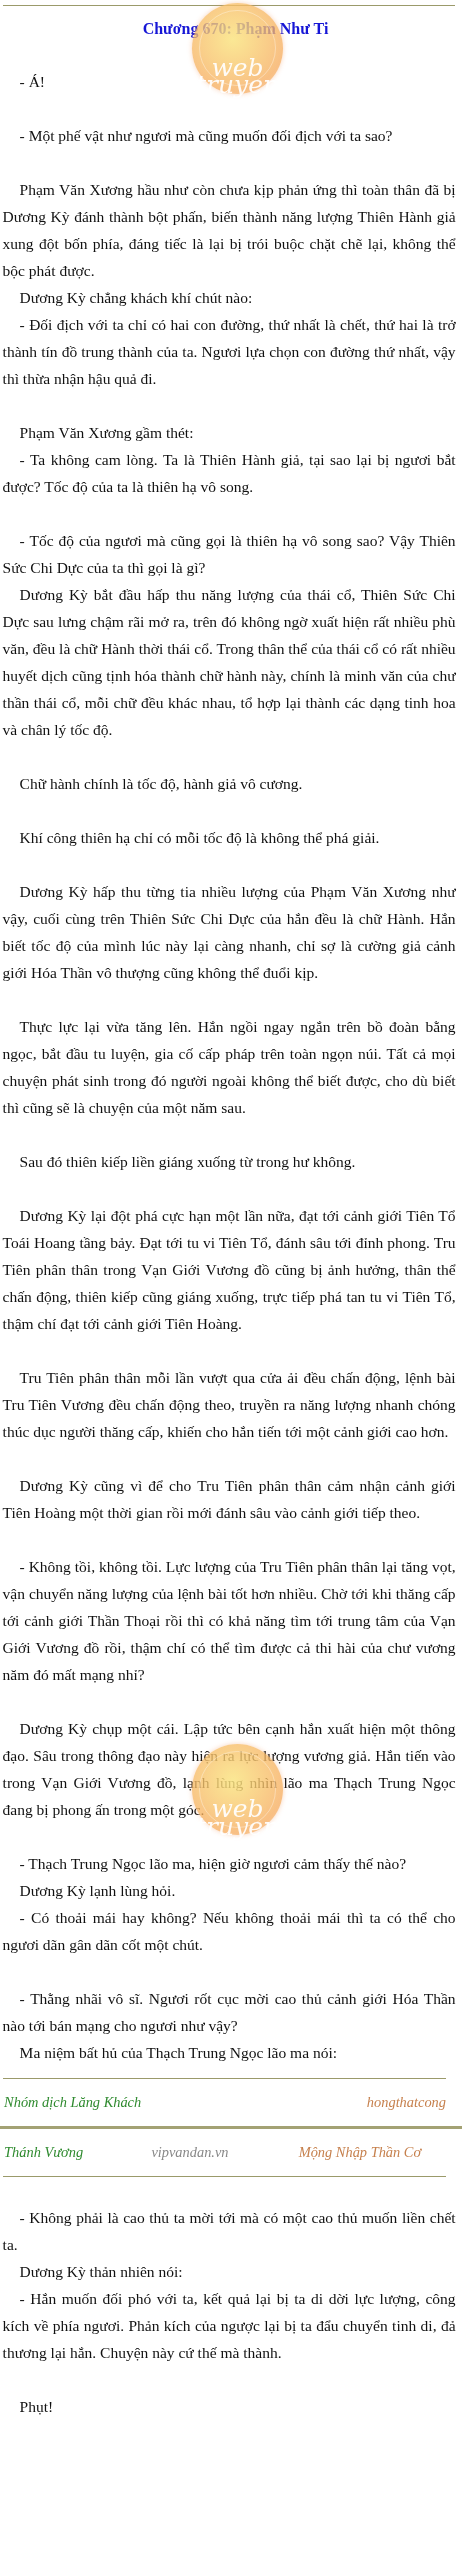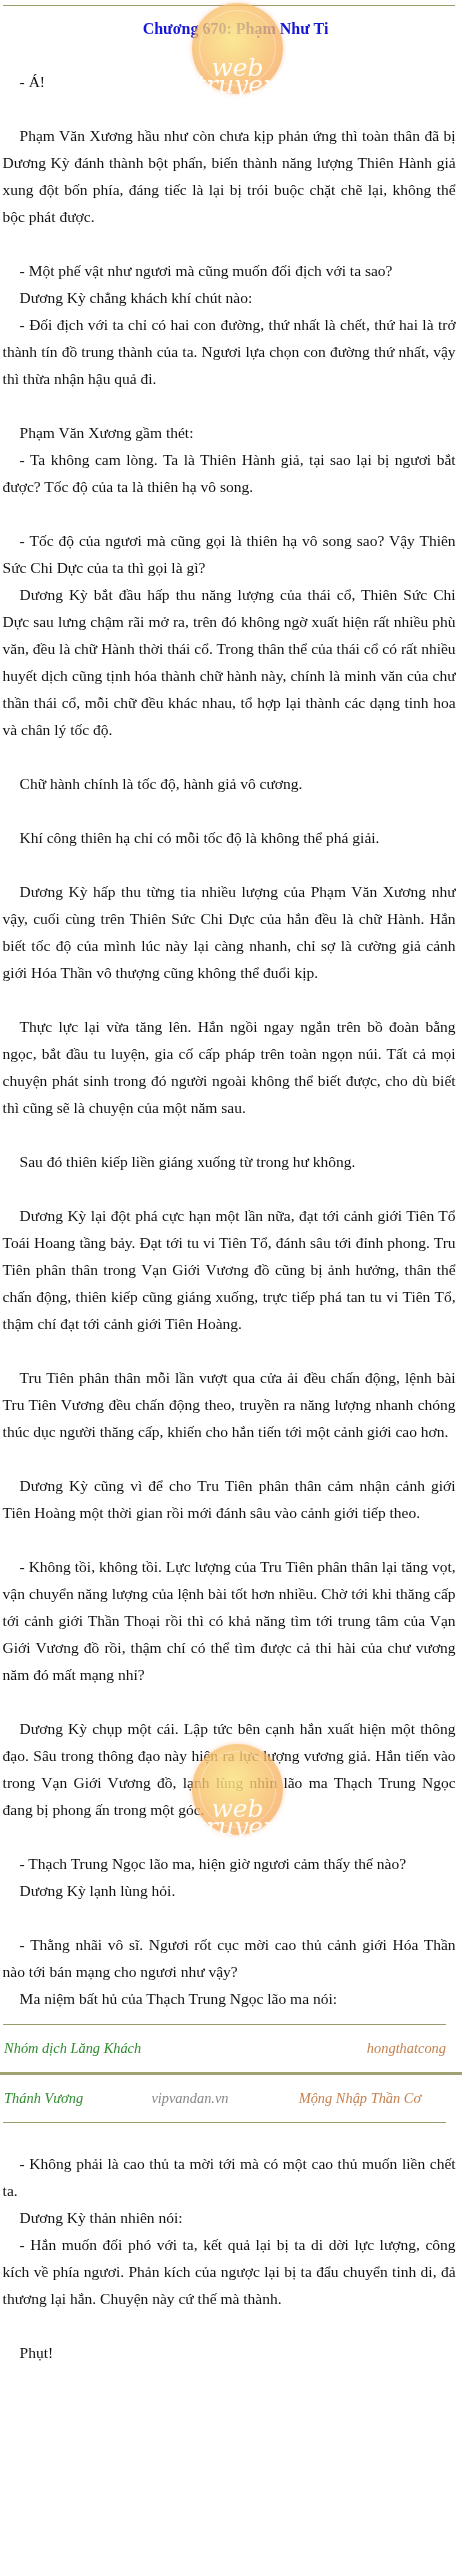--- a/index.html
+++ b/index.html
@@ -51,40 +51,41 @@
 <div class="top-rule"></div>
 <h1 class="chapter-title">Chương 670: Phạm Như Ti</h1>
 
 <div class="watermark" style="left:192px; top:2.6px;">
   <span>web</span>
   <span>truyen</span>
 </div>
 
 <div class="content" id="sec1">
     <p class="first">- Á!</p>
+    <p class="gap">- Một phế vật như ngươi mà cũng muốn đối địch với ta sao?</p>
     <p class="gap">Phạm Văn Xương hầu như còn chưa kịp phản ứng thì toàn thân đã bị Dương Kỳ đánh thành bột phấn, biến thành năng lượng Thiên Hành giả xung đột bốn phía, đáng tiếc là lại bị trói buộc chặt chẽ lại, không thể bộc phát được.</p>
-    <p class="gap">- Một phế vật như ngươi mà cũng muốn đối địch với ta sao?</p>
     <p>Dương Kỳ chẳng khách khí chút nào:</p>
     <p>- Đối địch với ta chỉ có hai con đường, thứ nhất là chết, thứ hai là trở thành tín đồ trung thành của ta. Ngươi lựa chọn con đường thứ nhất, vậy thì thừa nhận hậu quả đi.</p>
     <p class="gap">Phạm Văn Xương gầm thét:</p>
     <p>- Ta không cam lòng. Ta là Thiên Hành giả, tại sao lại bị ngươi bắt được? Tốc độ của ta là thiên hạ vô song.</p>
     <p class="gap">- Tốc độ của ngươi mà cũng gọi là thiên hạ vô song sao? Vậy Thiên Sức Chi Dực của ta thì gọi là gì?</p>
     <p>Dương Kỳ bắt đầu hấp thu năng lượng của thái cổ, Thiên Sức Chi Dực sau lưng chậm rãi mở ra, trên đó không ngờ xuất hiện rất nhiều phù văn, đều là chữ Hành thời thái cổ. Trong thân thể của thái cổ có rất nhiều huyết dịch cũng tịnh hóa thành chữ hành này, chính là minh văn của chư thần thái cổ, mỗi chữ đều khác nhau, tổ hợp lại thành các dạng tinh hoa và chân lý tốc độ.</p>
     <p class="gap">Chữ hành chính là tốc độ, hành giả vô cương.</p>
     <p class="gap">Khí công thiên hạ chỉ có mỗi tốc độ là không thể phá giải.</p>
     <p class="gap">Dương Kỳ hấp thu từng tia nhiều lượng của Phạm Văn Xương như vậy, cuối cùng trên Thiên Sức Chi Dực của hắn đều là chữ Hành. Hắn biết tốc độ của mình lúc này lại càng nhanh, chỉ sợ là cường giả cảnh giới Hóa Thần vô thượng cũng không thể đuổi kịp.</p>
     <p class="gap">Thực lực lại vừa tăng lên. Hắn ngồi ngay ngắn trên bồ đoàn bằng ngọc, bắt đầu tu luyện, gia cố cấp pháp trên toàn ngọn núi. Tất cả mọi chuyện phát sinh trong đó người ngoài không thể biết được, cho dù biết thì cũng sẽ là chuyện của một năm sau.</p>
     <p class="gap">Sau đó thiên kiếp liền giáng xuống từ trong hư không.</p>
     <p class="gap">Dương Kỳ lại đột phá cực hạn một lần nữa, đạt tới cảnh giới Tiên Tổ Toái Hoang tầng bảy. Đạt tới tu vi Tiên Tổ, đánh sâu tới đỉnh phong. Tru Tiên phân thân trong Vạn Giới Vương đồ cũng bị ảnh hưởng, thân thể chấn động, thiên kiếp cũng giáng xuống, trực tiếp phá tan tu vi Tiên Tổ, thậm chí đạt tới cảnh giới Tiên Hoàng.</p>
     <p class="gap">Tru Tiên phân thân mỗi lần vượt qua cửa ải đều chấn động, lệnh bài Tru Tiên Vương đều chấn động theo, truyền ra năng lượng nhanh chóng thúc dục người thăng cấp, khiến cho hắn tiến tới một cảnh giới cao hơn.</p>
     <p class="gap">Dương Kỳ cũng vì để cho Tru Tiên phân thân cảm nhận cảnh giới Tiên Hoàng một thời gian rồi mới đánh sâu vào cảnh giới tiếp theo.</p>
     <p class="gap">- Không tồi, không tồi. Lực lượng của Tru Tiên phân thân lại tăng vọt, vận chuyển năng lượng của lệnh bài tốt hơn nhiều. Chờ tới khi thăng cấp tới cảnh giới Thần Thoại rồi thì có khả năng tìm tới trung tâm của Vạn Giới Vương đồ rồi, thậm chí có thể tìm được cả thi hài của chư vương năm đó mất mạng nhỉ?</p>
     <p class="gap">Dương Kỳ chụp một cái. Lập tức bên cạnh hắn xuất hiện một thông đạo. Sâu trong thông đạo này hiện ra lực lượng vương giả. Hắn tiến vào trong Vạn Giới Vương đồ, lạnh lùng nhìn lão ma Thạch Trung Ngọc đang bị phong ấn trong một góc.</p>
     <p class="gap">- Thạch Trung Ngọc lão ma, hiện giờ ngươi cảm thấy thế nào?</p>
     <p>Dương Kỳ lạnh lùng hỏi.</p>
+    <p>- Có thoải mái hay không? Nếu không thoải mái thì ta có thể cho ngươi dãn gân dãn cốt một chút.</p>
     <p class="gap">- Thằng nhãi vô sĩ. Ngươi rốt cục mời cao thủ cảnh giới Hóa Thần nào tới bán mạng cho ngươi như vậy?</p>
     <p>Ma niệm bất hủ của Thạch Trung Ngọc lão ma nói:</p>
   </div>
 
 <div class="page-break">
   <div class="pb-rule"></div>
   <div class="pb-row">
     <span class="green">Nhóm dịch Lăng Khách</span>
     <span class="brown">hongthatcong</span>
   </div>

